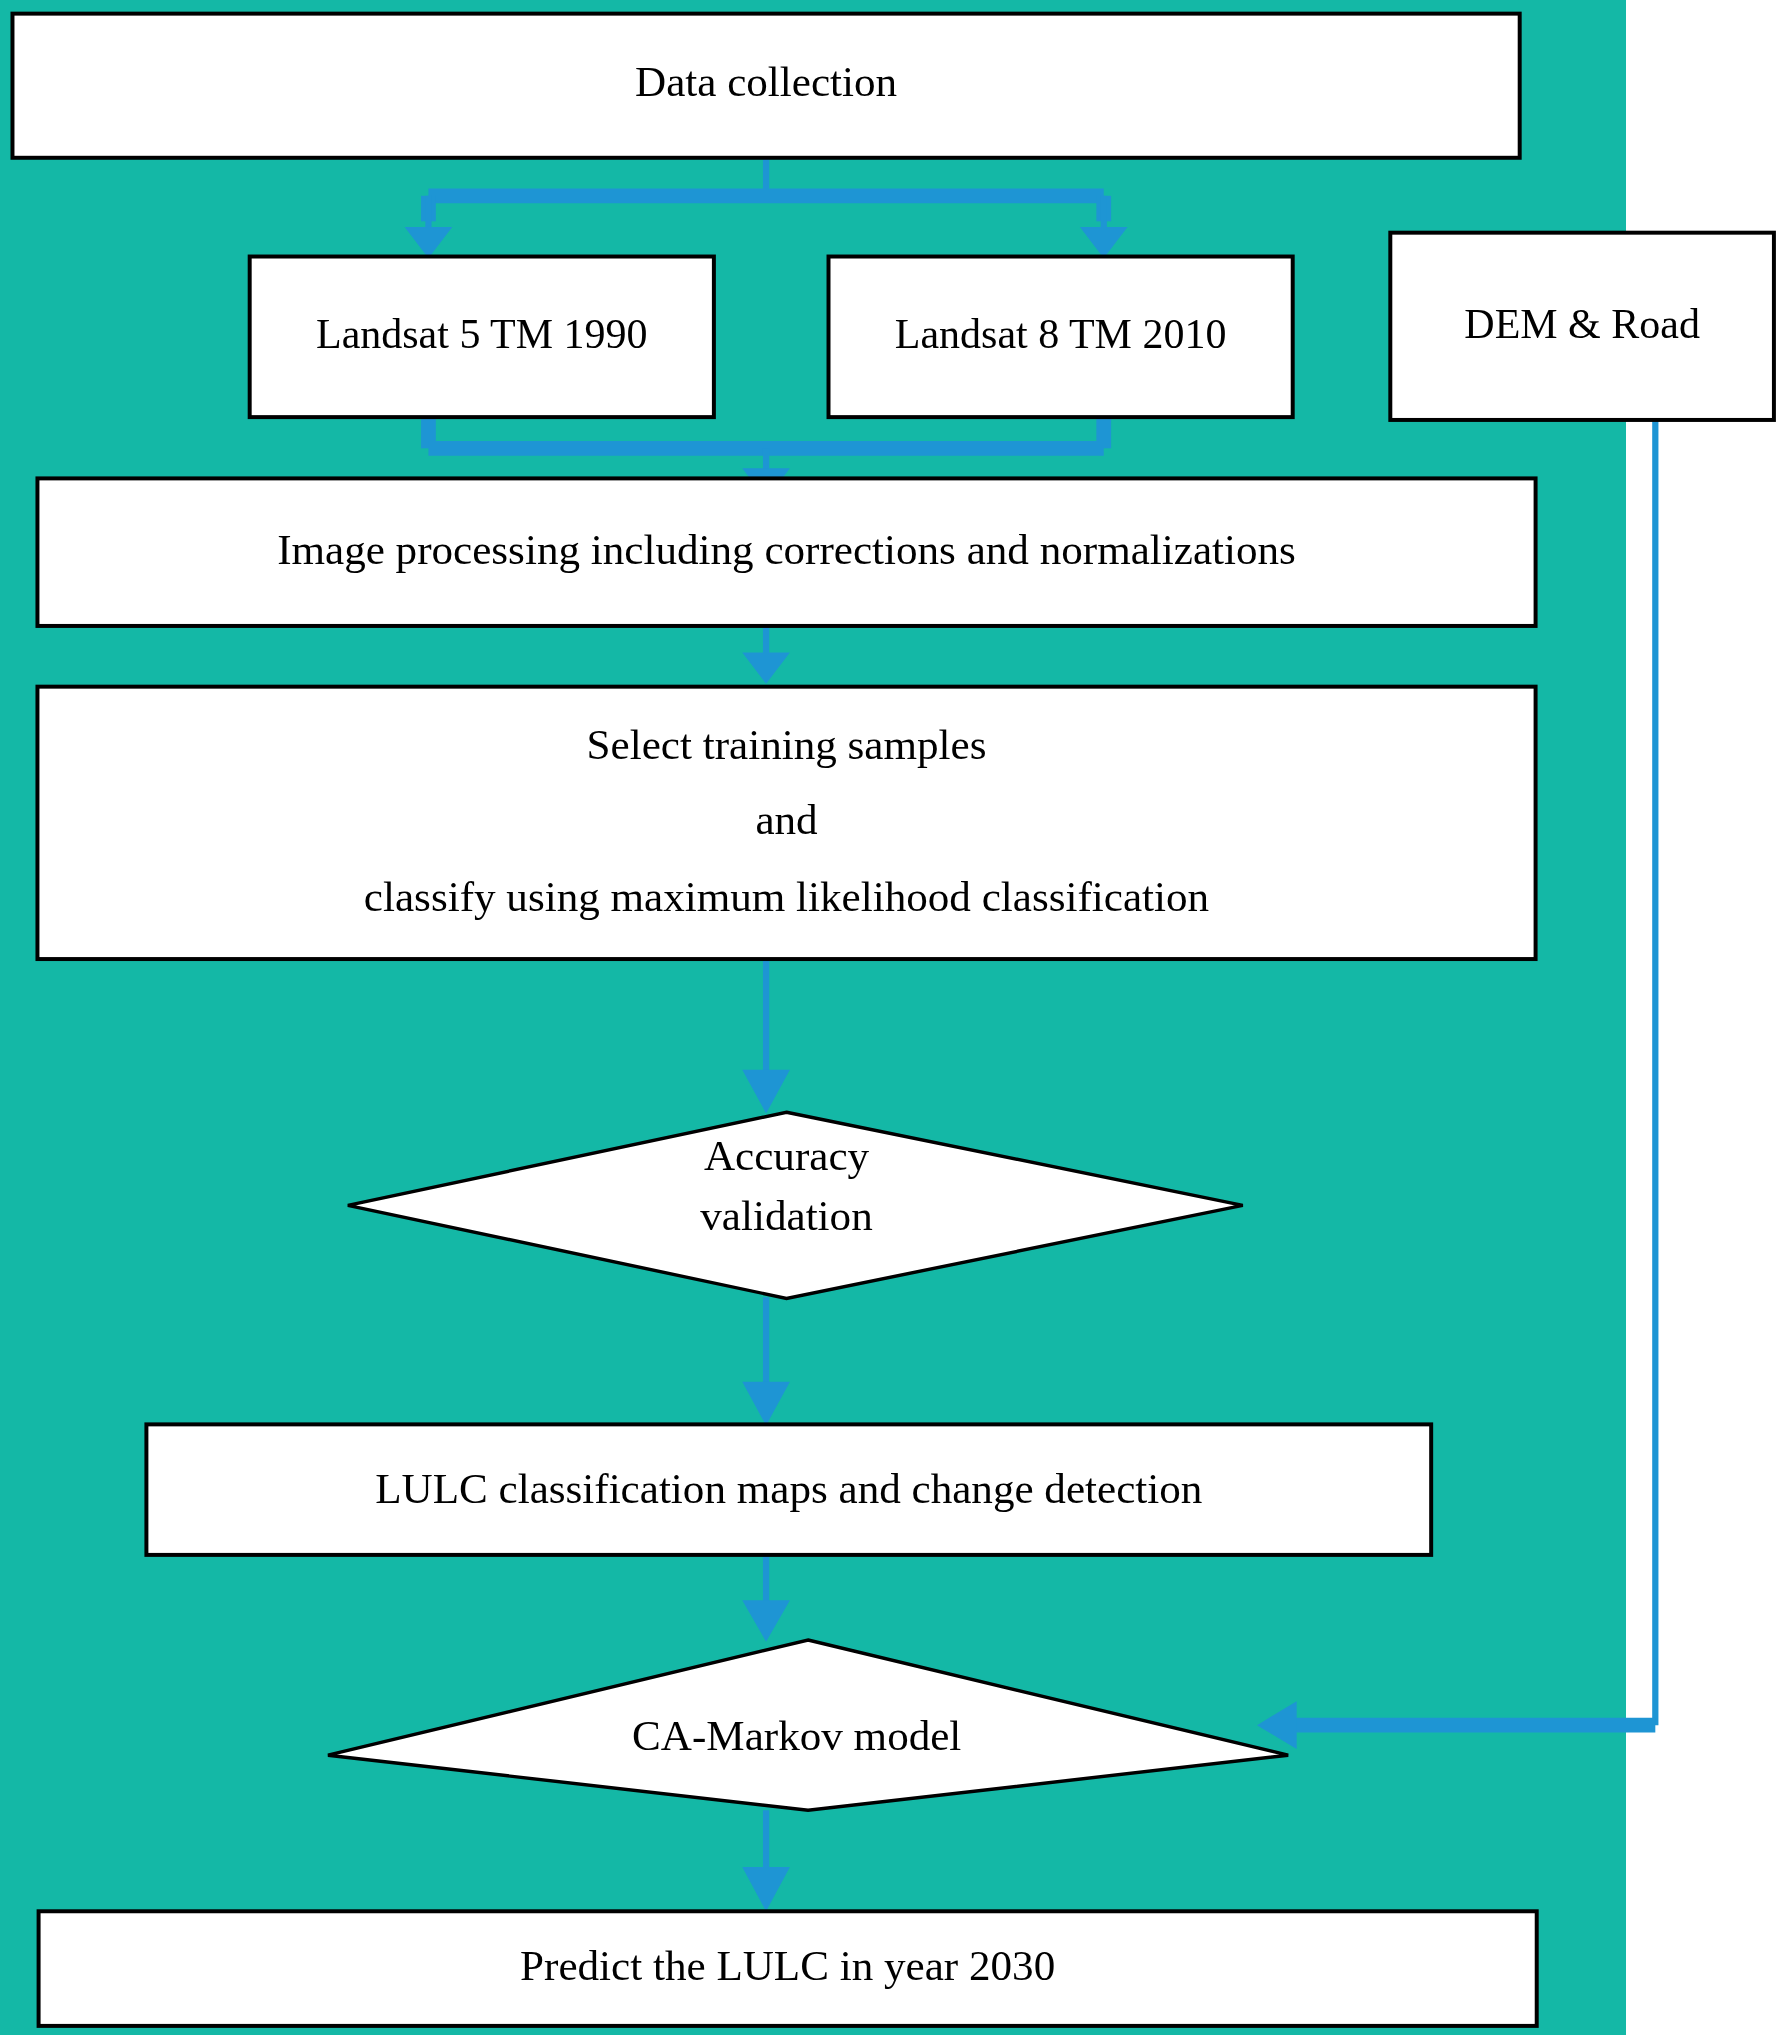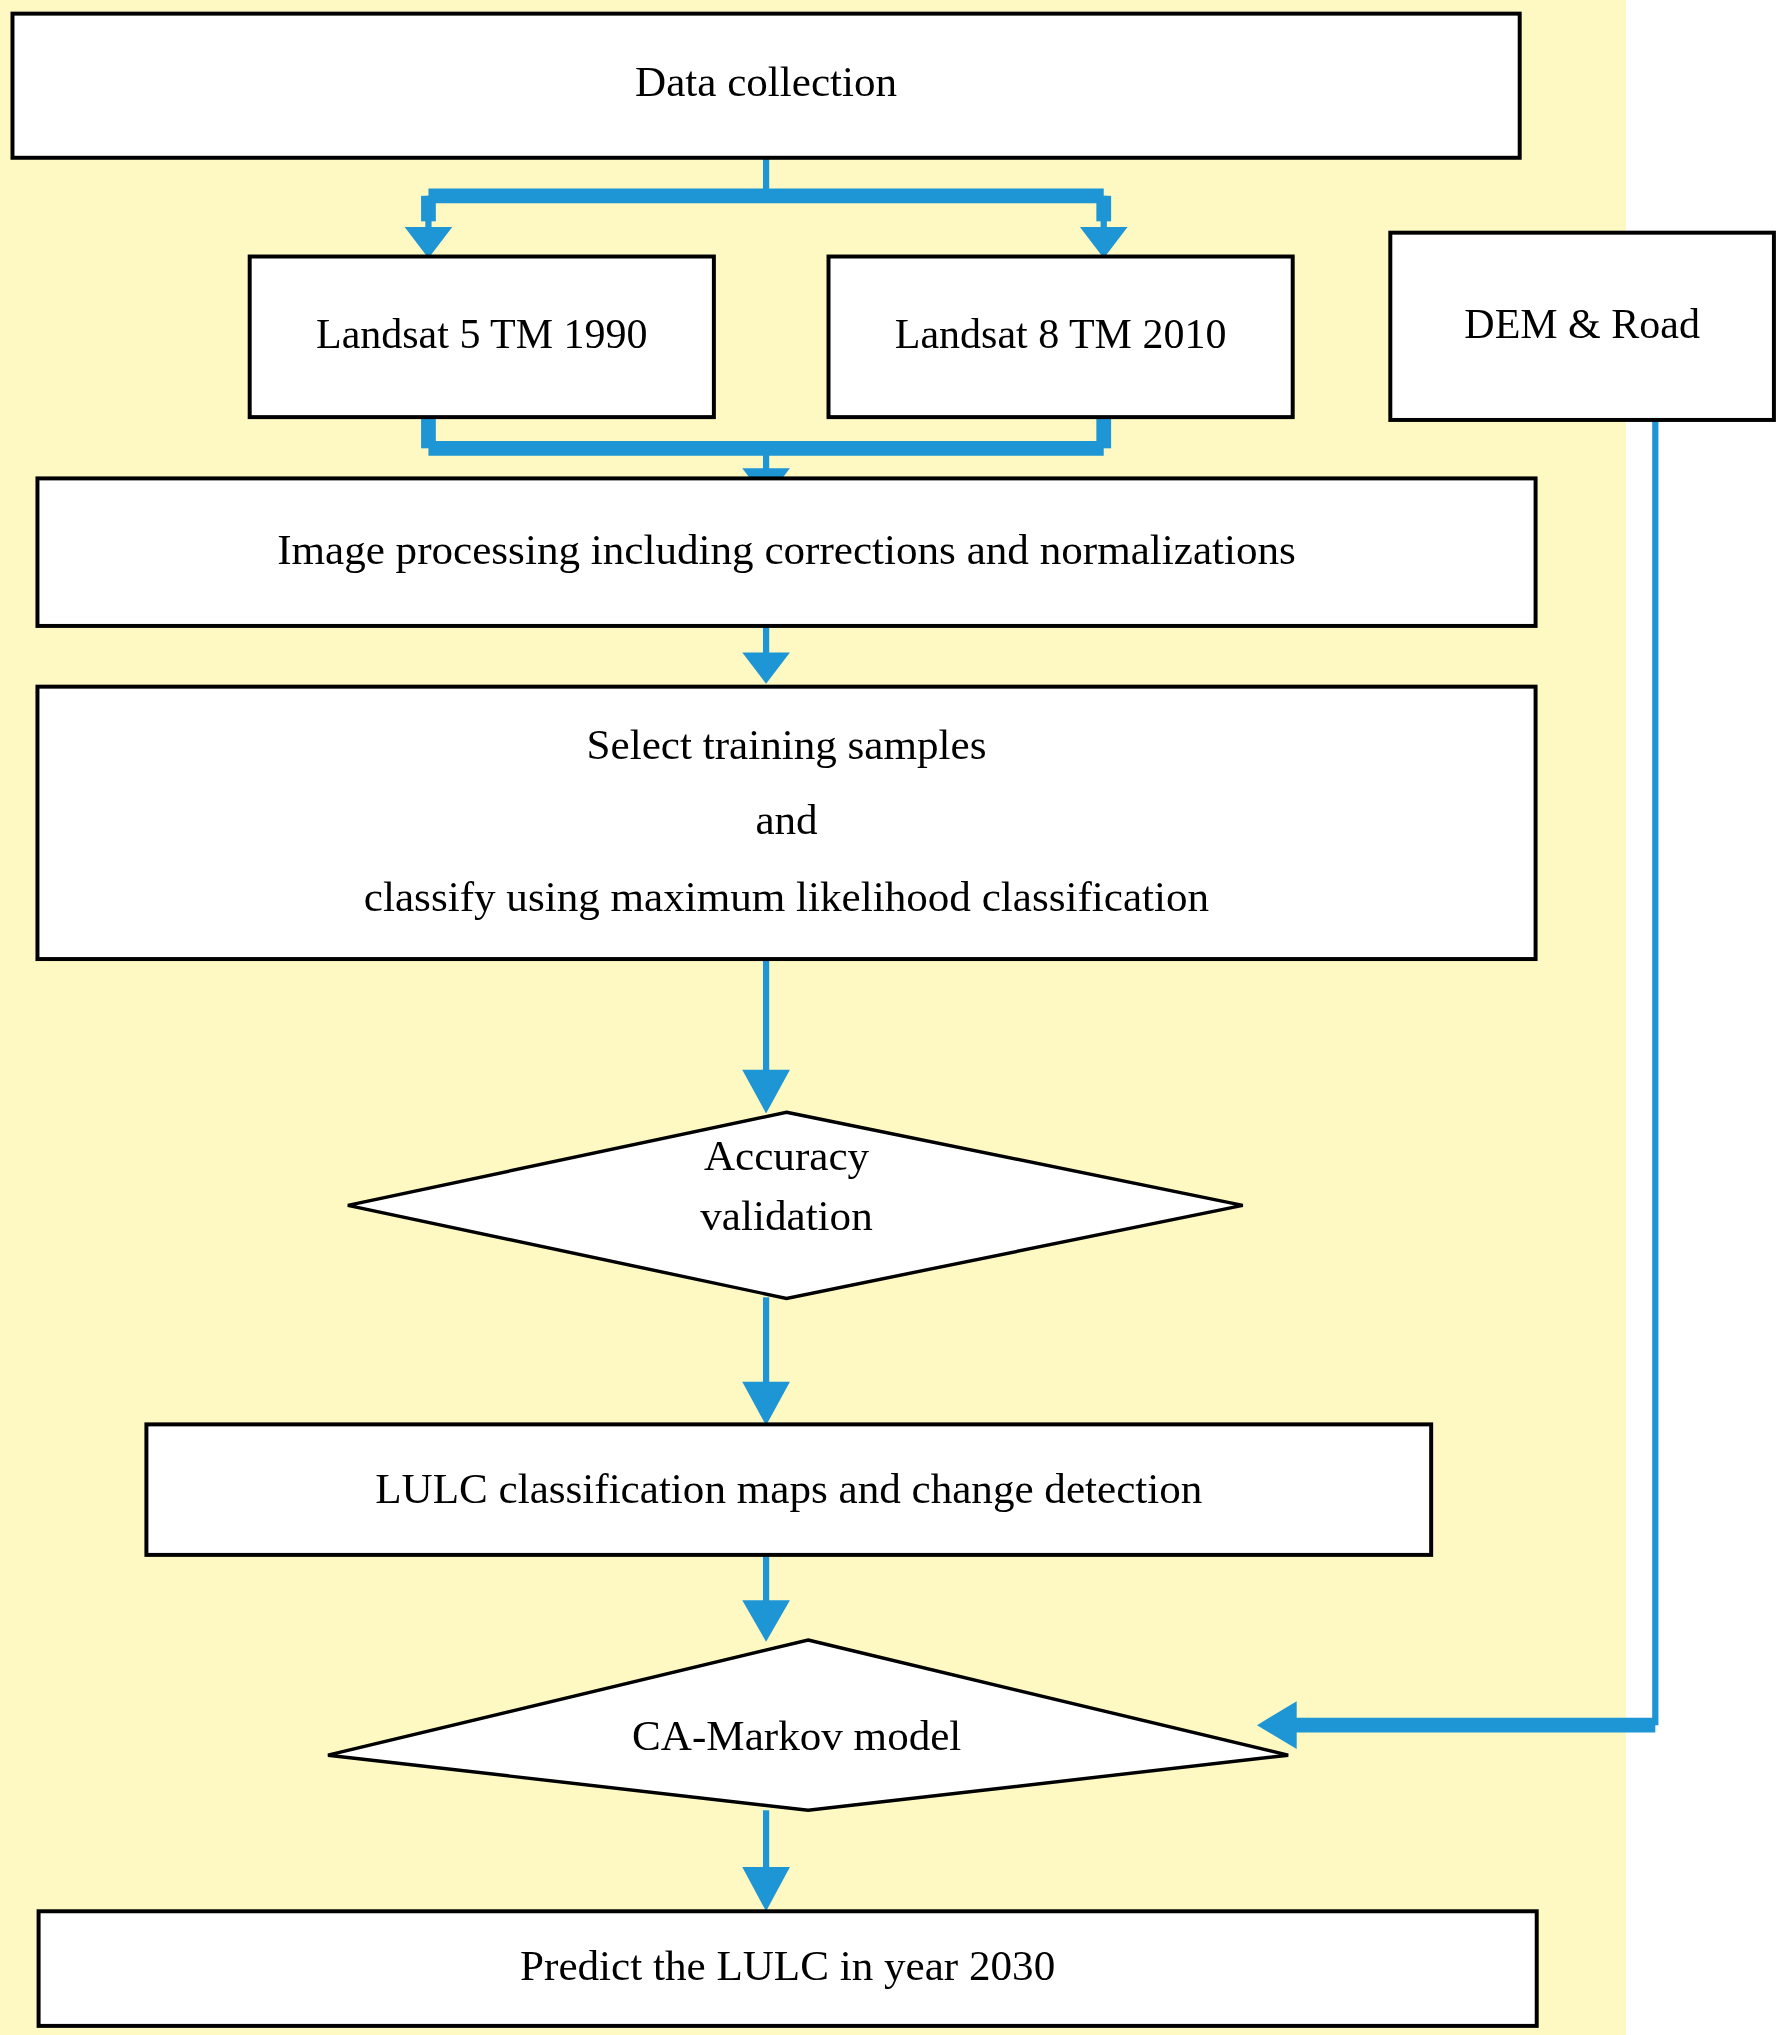--- a/index.html
+++ b/index.html
@@ -4,21 +4,21 @@
 <style>
   html, body {
     margin: 0;
     padding: 0;
     background: #ffffff;
   }
   #flowchart-root {
     position: relative;
     width: 1626px;
     height: 2035px;
-    background: #fef9c3;
+    background: #14b8a6;
     font-family: "Liberation Serif", "DejaVu Serif", serif;
   }
   svg.canvas {
     position: absolute;
     top: 0;
     left: 0;
     width: 1783px;
     height: 2035px;
     display: block;
   }

